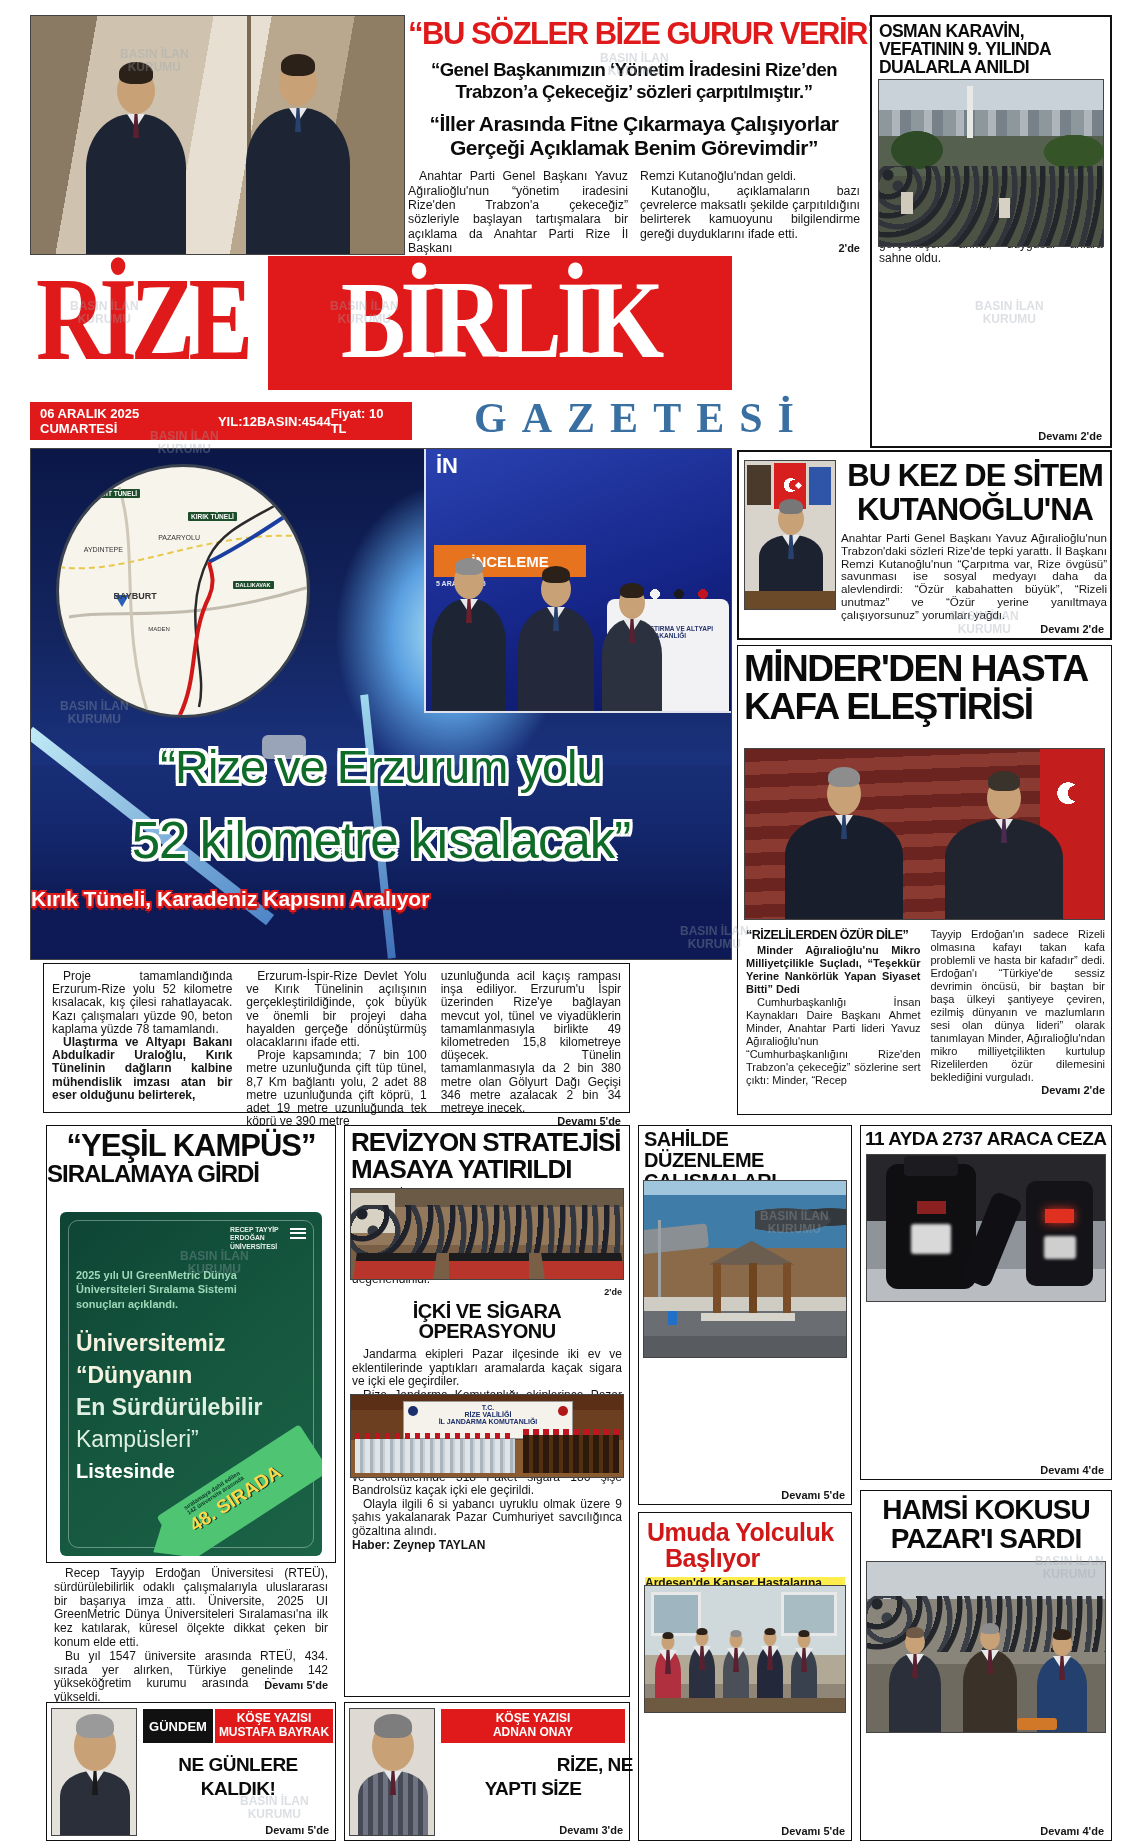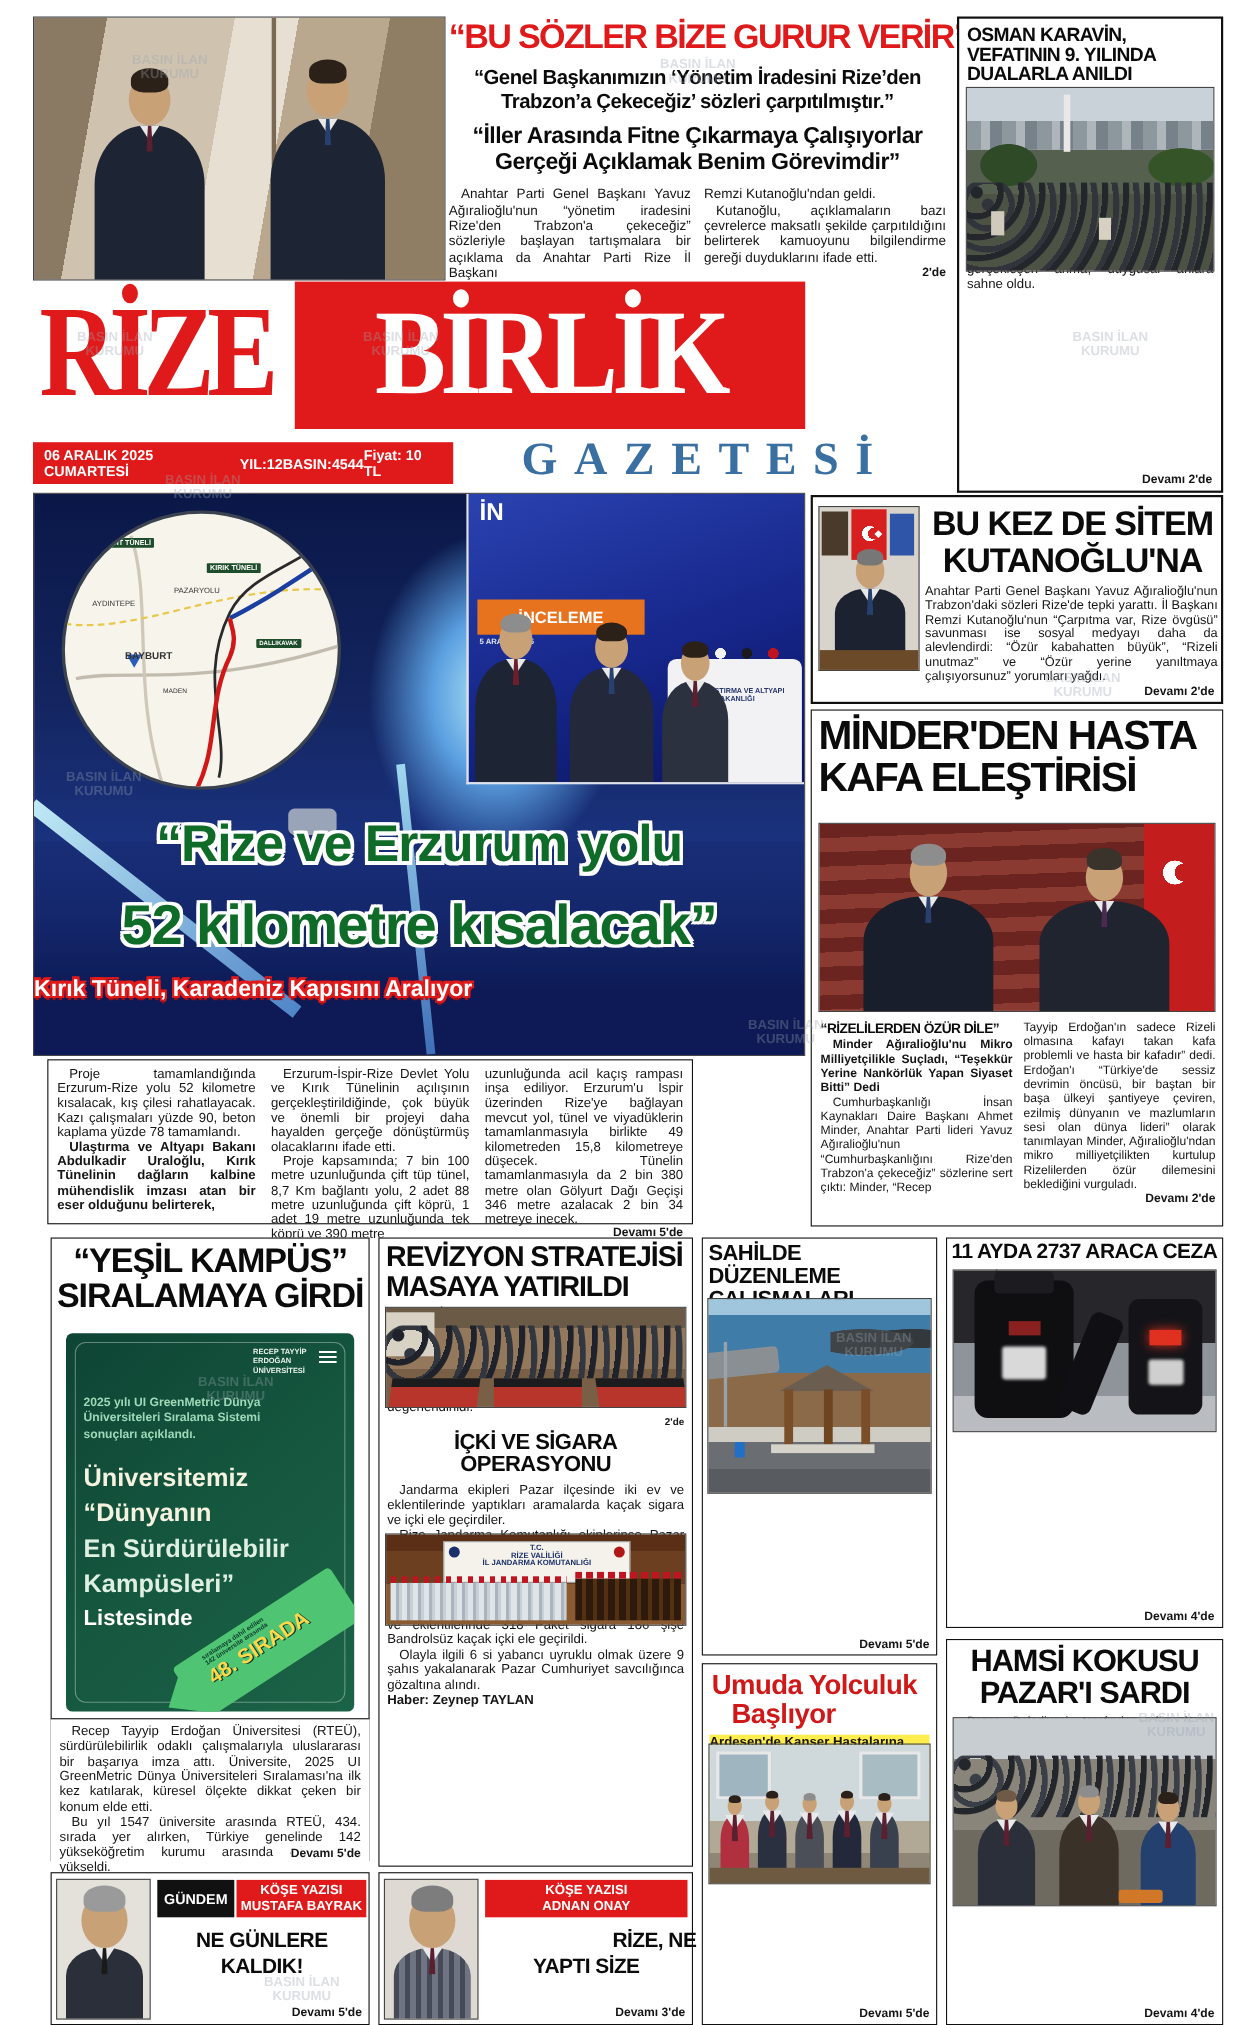--- a/index.html
+++ b/index.html
@@ -19,21 +19,21 @@
   .wm span{display:block}
   
   .fig{position:absolute;border-radius:46% 46% 0 0/38% 38% 0 0;background:var(--suit,#1d2433)}
   .fig::before{content:"";position:absolute;top:0;left:50%;transform:translateX(-50%);
     border-left:9px solid transparent;border-right:9px solid transparent;border-top:14px solid #e9e9ea}
   .fig::after{content:"";position:absolute;top:0;left:50%;transform:translateX(-50%);
     width:6px;height:24px;background:var(--tie,#5a2030);clip-path:polygon(25% 0,75% 0,100% 100%,0 100%)}
   .head{position:absolute;left:50%;transform:translateX(-50%);border-radius:50%;background:#c9a177}
   .head::before{content:"";position:absolute;top:-14%;left:4%;right:4%;height:48%;
     border-radius:50% 50% 34% 34%;background:var(--hair,#2b2118)}
-  .outline-green{color:#0f6b28;font-weight:bold;letter-spacing:-1px;
+  .outline-green{color:#0f6b28;font-weight:normal;letter-spacing:-1px;
     text-shadow:-3px -3px 0 #fff,3px -3px 0 #fff,-3px 3px 0 #fff,3px 3px 0 #fff,0 -3px 0 #fff,0 3px 0 #fff,-3px 0 0 #fff,3px 0 0 #fff}
   .outline-red{color:#fff;font-weight:bold;
     text-shadow:-2px -2px 0 #e01a1a,2px -2px 0 #e01a1a,-2px 2px 0 #e01a1a,2px 2px 0 #e01a1a,0 -2px 0 #e01a1a,0 2px 0 #e01a1a,-2px 0 0 #e01a1a,2px 0 0 #e01a1a,0 4px 1px #b01010}
   .serif{font-family:"Liberation Serif",serif}
   .maplabel{position:absolute;font-size:7px;color:#333;font-weight:bold;white-space:nowrap}
   .mapsign{position:absolute;font-size:6.5px;color:#fff;background:#1e4d2b;padding:1px 3px;font-weight:bold;white-space:nowrap;border-radius:1px}
   .ybg{background:#ffec4d}
 </style>
 </head>
 <body>
@@ -249,30 +249,30 @@
       </div>
       <div style="flex:1">
         <div class="just">Tayyip Erdoğan'ın sadece Rizeli olmasına kafayı takan kafa problemli ve hasta bir kafadır” dedi. Erdoğan'ı “Türkiye'de sessiz devrimin öncüsü, bir baştan bir başa ülkeyi şantiyeye çeviren, ezilmiş dünyanın ve mazlumların sesi olan dünya lideri” olarak tanımlayan Minder, Ağıralioğlu'ndan mikro milliyetçilikten kurtulup Rizelilerden özür dilemesini beklediğini vurguladı.</div>
         <div class="cont">Devamı 2'de</div>
       </div>
     </div>
   </div>
 
   <div class="bx1" style="left:46px;top:1125px;width:290px;height:567px">
     <div class="hl" style="margin-top:4px;font-size:31px;text-align:center;letter-spacing:-1px">“YEŞİL KAMPÜS”</div>
-    <div class="hl" style="font-size:31px;text-align:center;letter-spacing:-1px">SIRALAMAYA GİRDİ</div>
+    <div class="hl" style="font-size:24px;letter-spacing:-1px">SIRALAMAYA GİRDİ</div>
     <div class="abs" style="left:13px;top:86px;width:262px;height:344px;background:linear-gradient(140deg,#0e4434,#15573f 50%,#1b6347);border-radius:6px;overflow:hidden">
       <div class="abs" style="inset:8px;border:1px solid rgba(255,255,255,.35);border-radius:10px"></div>
       <div class="abs" style="right:16px;top:16px;width:16px;height:13px;background:repeating-linear-gradient(180deg,#fff 0 2px,transparent 2px 4.5px)"></div>
       <div class="abs" style="right:16px;top:14px;width:96px;padding-left:20px;font-size:6.8px;font-weight:bold;color:#e8f2ea;line-height:1.25">RECEP TAYYİP ERDOĞAN ÜNİVERSİTESİ</div>
       <div class="abs" style="left:16px;top:56px;width:210px;font-size:11px;font-weight:bold;color:#9fd8b8;line-height:1.3">2025 yılı UI GreenMetric Dünya Üniversiteleri Sıralama Sistemi sonuçları açıklandı.</div>
       <div class="abs" style="left:16px;top:118px;font-size:23px;font-weight:bold;color:#f5f3e0">Üniversitemiz</div>
       <div class="abs" style="left:16px;top:150px;font-size:23px;font-weight:bold;color:#f5f3e0">“Dünyanın</div>
       <div class="abs" style="left:16px;top:182px;font-size:23px;font-weight:bold;color:#dff0e2">En Sürdürülebilir</div>
-      <div class="abs" style="left:16px;top:214px;font-size:23px;font-weight:bold;color:#dff0e2">Kampüsleri”</div>
+      <div class="abs" style="left:16px;top:214px;font-size:23px;font-weight:normal;color:#dff0e2">Kampüsleri”</div>
       <div class="abs" style="left:16px;top:248px;font-size:20px;font-weight:bold;color:#fff">Listesinde</div>
       <div class="abs" style="right:-6px;bottom:34px;width:170px;height:56px;background:#4fc472;transform:rotate(-33deg);border-radius:4px">
         <div class="abs" style="left:-22px;top:8px;width:0;height:0;border-top:20px solid transparent;border-bottom:20px solid transparent;border-right:24px solid #4fc472"></div>
         <div style="font-size:6px;color:#0d3b2e;font-weight:bold;margin:5px 0 0 28px">sıralamaya dahil edilen</div>
         <div style="font-size:6px;color:#0d3b2e;font-weight:bold;margin-left:28px">142 üniversite arasında</div>
         <div style="font-size:19px;color:#ffd84a;font-weight:bold;margin-left:24px;text-shadow:1px 1px 0 #0d3b2e">48. SIRADA</div>
       </div>
     </div>
     <div class="bx1" style="left:-1px;top:436px;width:290px;height:131px;border-left:none;border-right:none;border-bottom:none;padding:4px 8px">
       <div class="just ind" style="font-size:12px;line-height:13.8px">Recep Tayyip Erdoğan Üniversitesi (RTEÜ), sürdürülebilirlik odaklı çalışmalarıyla uluslararası bir başarıya imza attı. Üniversite, 2025 UI GreenMetric Dünya Üniversiteleri Sıralaması'na ilk kez katılarak, küresel ölçekte dikkat çeken bir konum elde etti.</div>

